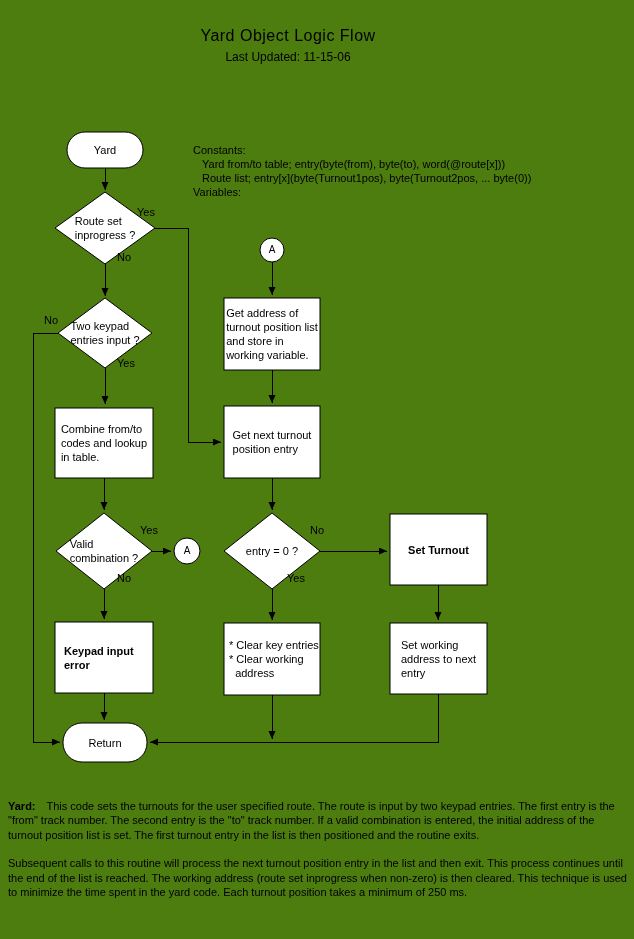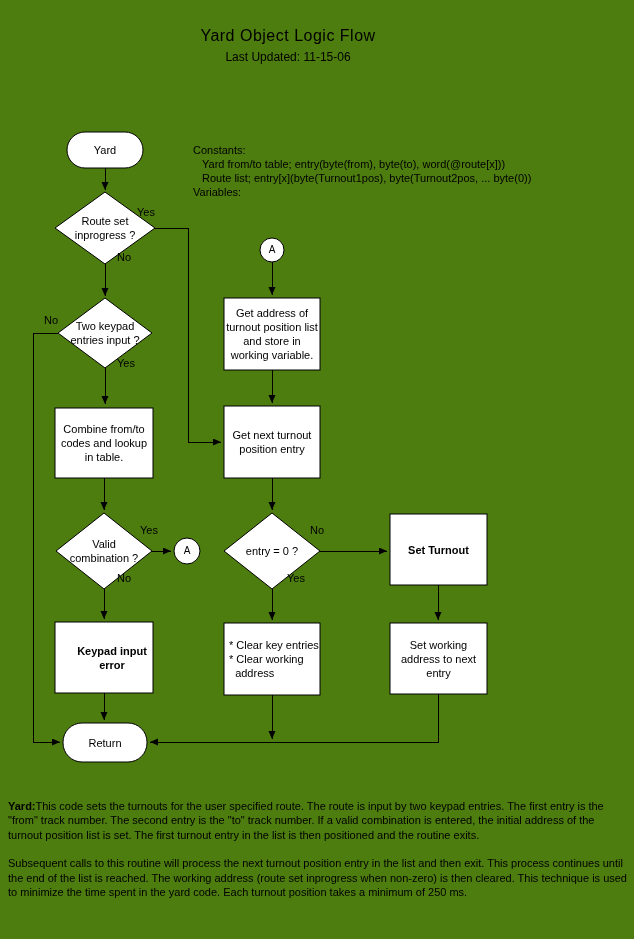--- a/index.html
+++ b/index.html
@@ -17,29 +17,29 @@
     font-size:16px; letter-spacing:0.5px;
   }
   .hdr-sub {
     position:absolute; left:0; top:50px; width:576px; text-align:center;
     font-size:12px;
   }
   .notes { position:absolute; left:193px; top:143px; font-size:11px; line-height:14px; white-space:nowrap; }
   .notes .indent { padding-left:9px; }
   .txt {
     position:absolute; display:flex; align-items:center; justify-content:center;
-    text-align:center; font-size:11px; line-height:14px; white-space:pre-line;
+    font-size:11px; line-height:14px; white-space:pre-line;
   }
   .txt.left { justify-content:flex-start; text-align:left; white-space:pre-wrap; }
   .txt.bold { font-weight:bold; }
   .txt.small { font-size:10px; }
   .edge-label { position:absolute; font-size:11px; }
   .footer { position:absolute; left:8px; top:799px; width:620px; font-size:11px; line-height:14.4px; }
   .footer p { margin:0 0 14px 0; }
-  .footer .lead { font-weight:bold; margin-right:0; }
+  .footer .lead { font-weight:bold; margin-right:11px; }
 </style>
 </head>
 <body>
 
 <div class="canvas">
 
   <div class="hdr-title">Yard Object Logic Flow</div>
   <div class="hdr-sub">Last Updated: 11-15-06</div>
 
   <svg class="diagram" width="634" height="939" viewBox="0 0 634 939">

